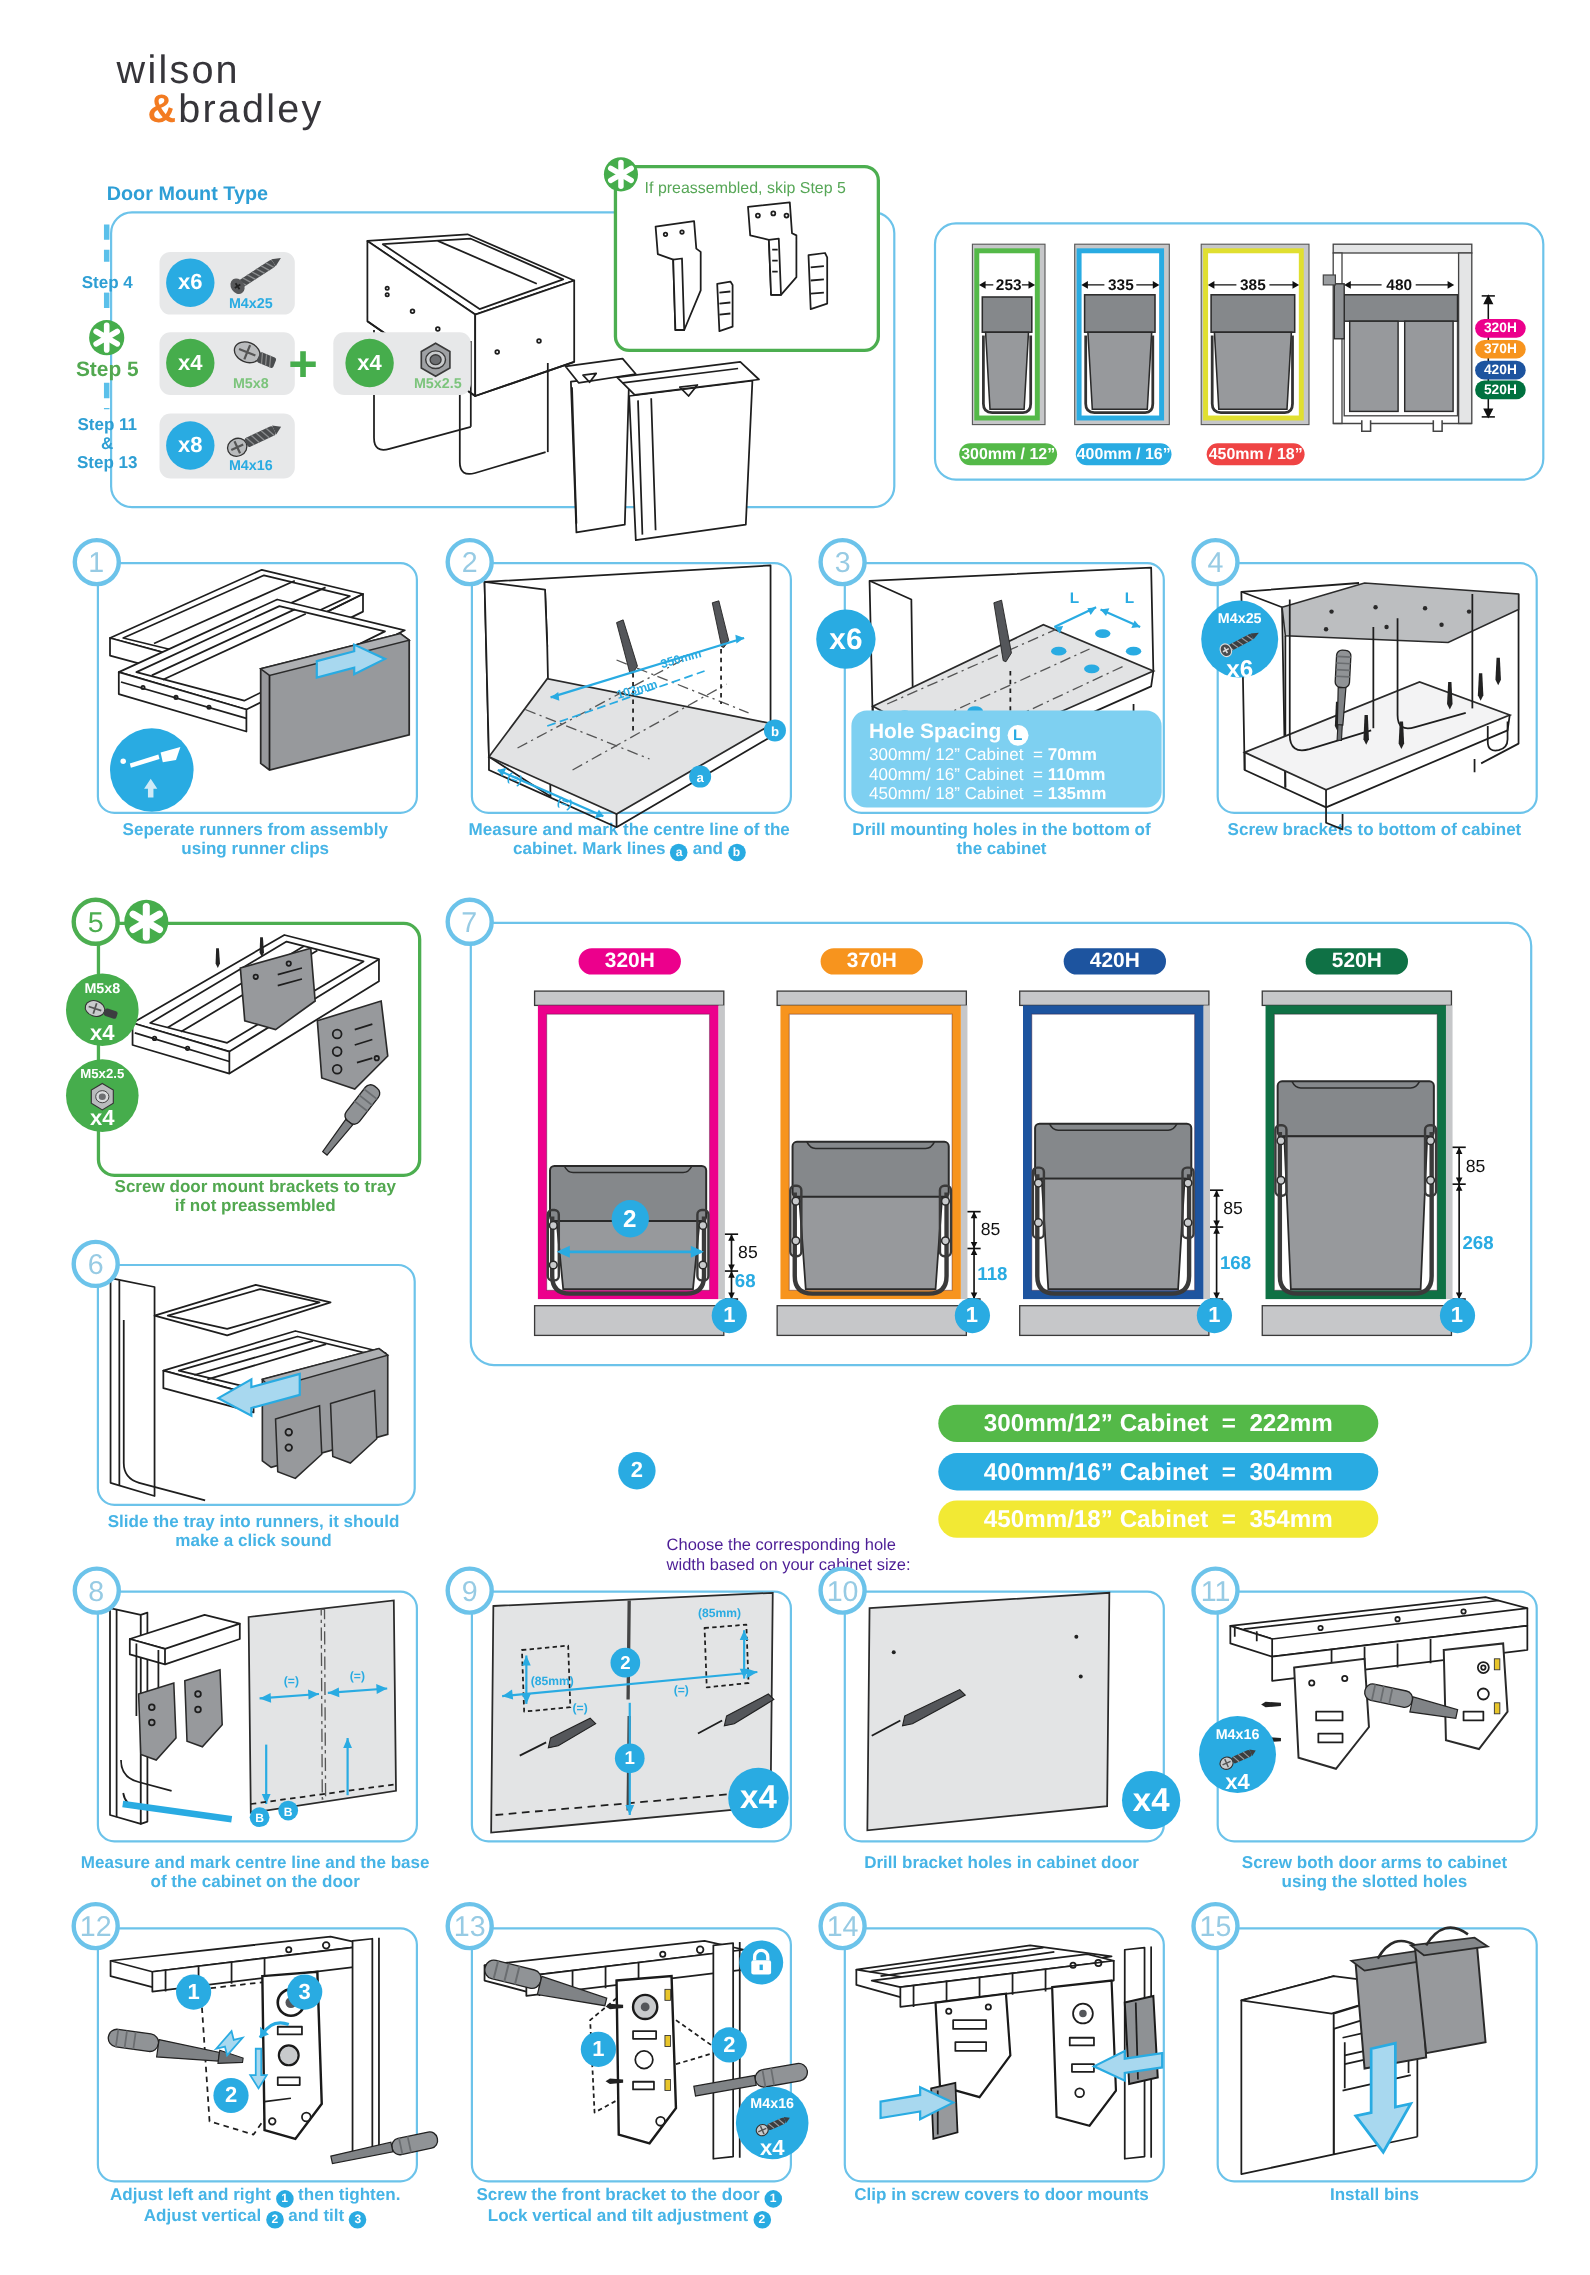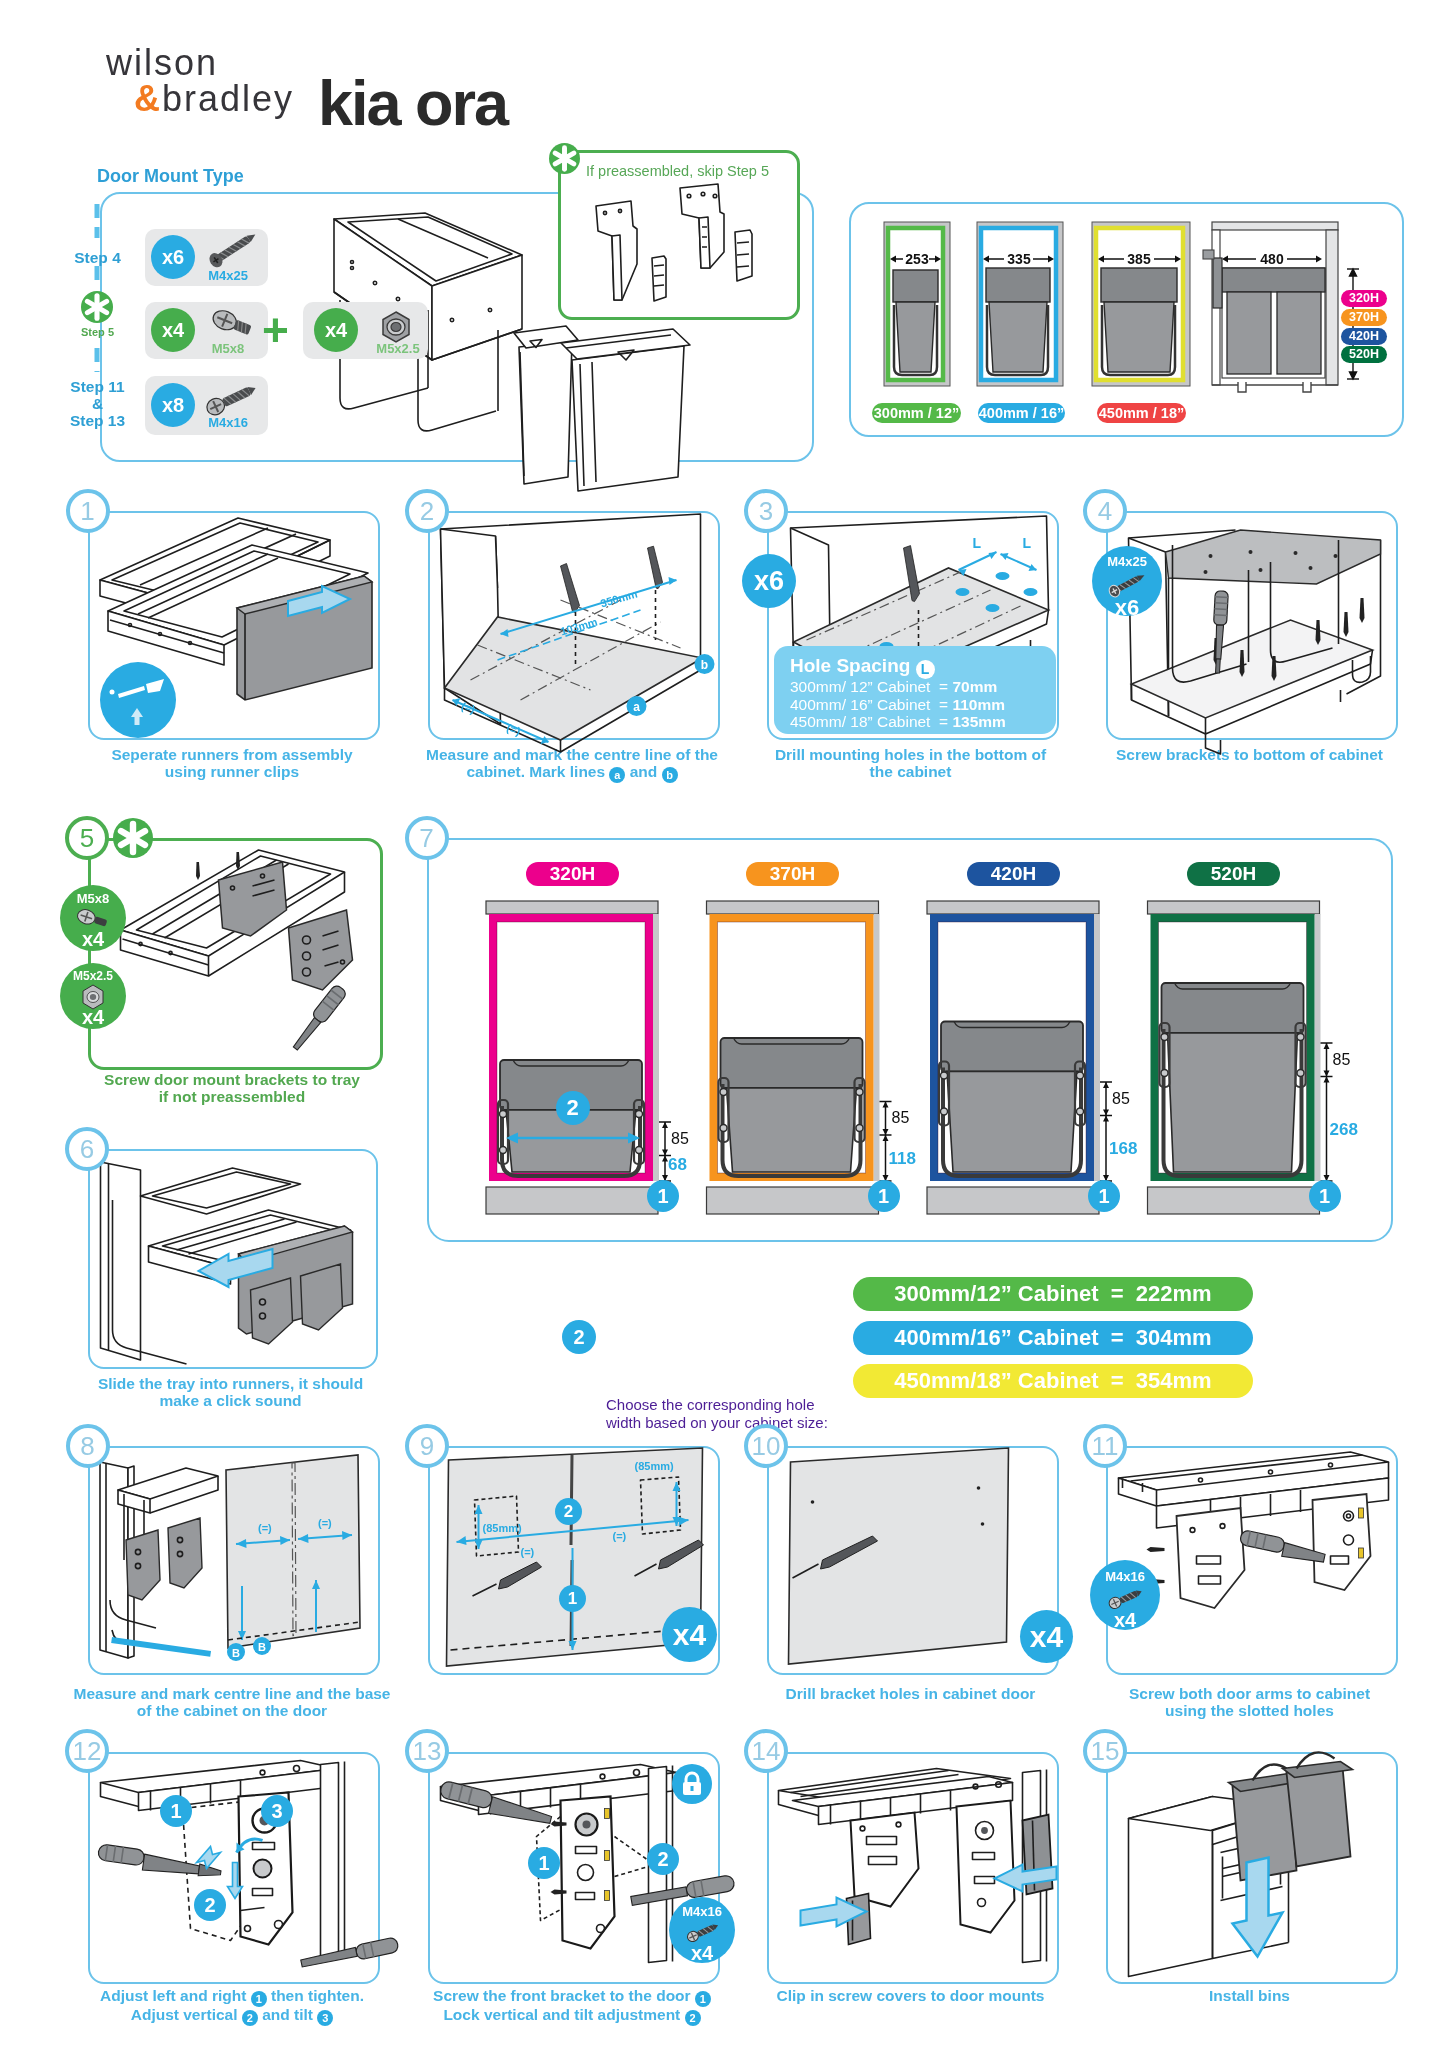--- a/index.html
+++ b/index.html
@@ -27,21 +27,20 @@
 .dimt{fill:#29ABE2;font-size:11px;font-weight:bold;}
 </style>
 </head>
 <body>
 <div id="page">
 
 <div class="abs" style="left:106px;top:46px;width:400px;height:90px;color:#36353a;">
   <div style="font-size:36px;letter-spacing:2px;line-height:34px;">wilson</div>
   <div style="font-size:36px;letter-spacing:2px;line-height:37px;margin-left:28px;"><span style="color:#F37B21;font-weight:bold;">&amp;</span>bradley</div>
 </div>
-<div class="abs" style="left:318px;top:67px;width:240px;color:#2b2b2b;font-size:63px;font-weight:bold;letter-spacing:-2px;">kia ora</div>
 
 <div class="abs" style="left:97px;top:166px;color:#2E9FD6;font-size:18px;font-weight:bold;">Door Mount Type</div>
 
 <div class="box" style="left:100px;top:192px;width:710px;height:266px;border-radius:20px;"></div>
 
 <div class="gbox" style="left:558px;top:150px;width:236px;height:164px;z-index:3;"></div>
 <div class="gc" style="left:549px;top:143px;width:31px;height:31px;z-index:6;">
       <svg style="position:absolute;left:0;top:0;width:31px;height:31px;" viewBox="0 0 20 20">
         <g stroke="#fff" stroke-width="3.2" stroke-linecap="round">
           <line x1="10" y1="3" x2="10" y2="17"></line>
@@ -72,21 +71,21 @@
 <div class="abs" style="left:60px;top:249px;width:75px;text-align:center;color:#2E9FD4;font-size:15.5px;font-weight:bold;">Step 4</div>
 <div class="gc" style="left:81px;top:291px;width:32px;height:32px;">
       <svg style="position:absolute;left:0;top:0;width:32px;height:32px;" viewBox="0 0 20 20">
         <g stroke="#fff" stroke-width="3.2" stroke-linecap="round">
           <line x1="10" y1="3" x2="10" y2="17"></line>
           <line x1="4" y1="6.5" x2="16" y2="13.5"></line>
           <line x1="16" y1="6.5" x2="4" y2="13.5"></line>
         </g>
       </svg>
     </div>
-<div class="abs" style="left:60px;top:326px;width:75px;text-align:center;color:#52A850;font-size:11px;font-weight:bold;">Step 5</div>
+<div class="abs" style="left:60px;top:326px;width:75px;text-align:center;color:#52A850;font-size:19px;font-weight:bold;">Step 5</div>
 <div class="abs" style="left:60px;top:378px;width:75px;text-align:center;color:#2E9FD4;font-size:15.5px;font-weight:bold;line-height:17px;">Step 11<br>&amp;<br>Step 13</div>
 <svg style="left:90px;top:196px;width:14px;height:260px;" viewBox="0 0 14 260">
   <line x1="7" y1="8" x2="7" y2="42" stroke="#5BC0EA" stroke-width="5" stroke-dasharray="14 9"></line>
   <line x1="7" y1="70" x2="7" y2="90" stroke="#5BC0EA" stroke-width="5" stroke-dasharray="14 9"></line>
   <line x1="7" y1="152" x2="7" y2="176" stroke="#5BC0EA" stroke-width="5" stroke-dasharray="14 9"></line>
 </svg>
 
 <div class="grey" style="left:145px;top:229px;width:123px;height:57px;"></div>
 <div class="grey" style="left:145px;top:302px;width:123px;height:57px;"></div>
 <div class="grey" style="left:303px;top:302px;width:125px;height:57px;"></div>

